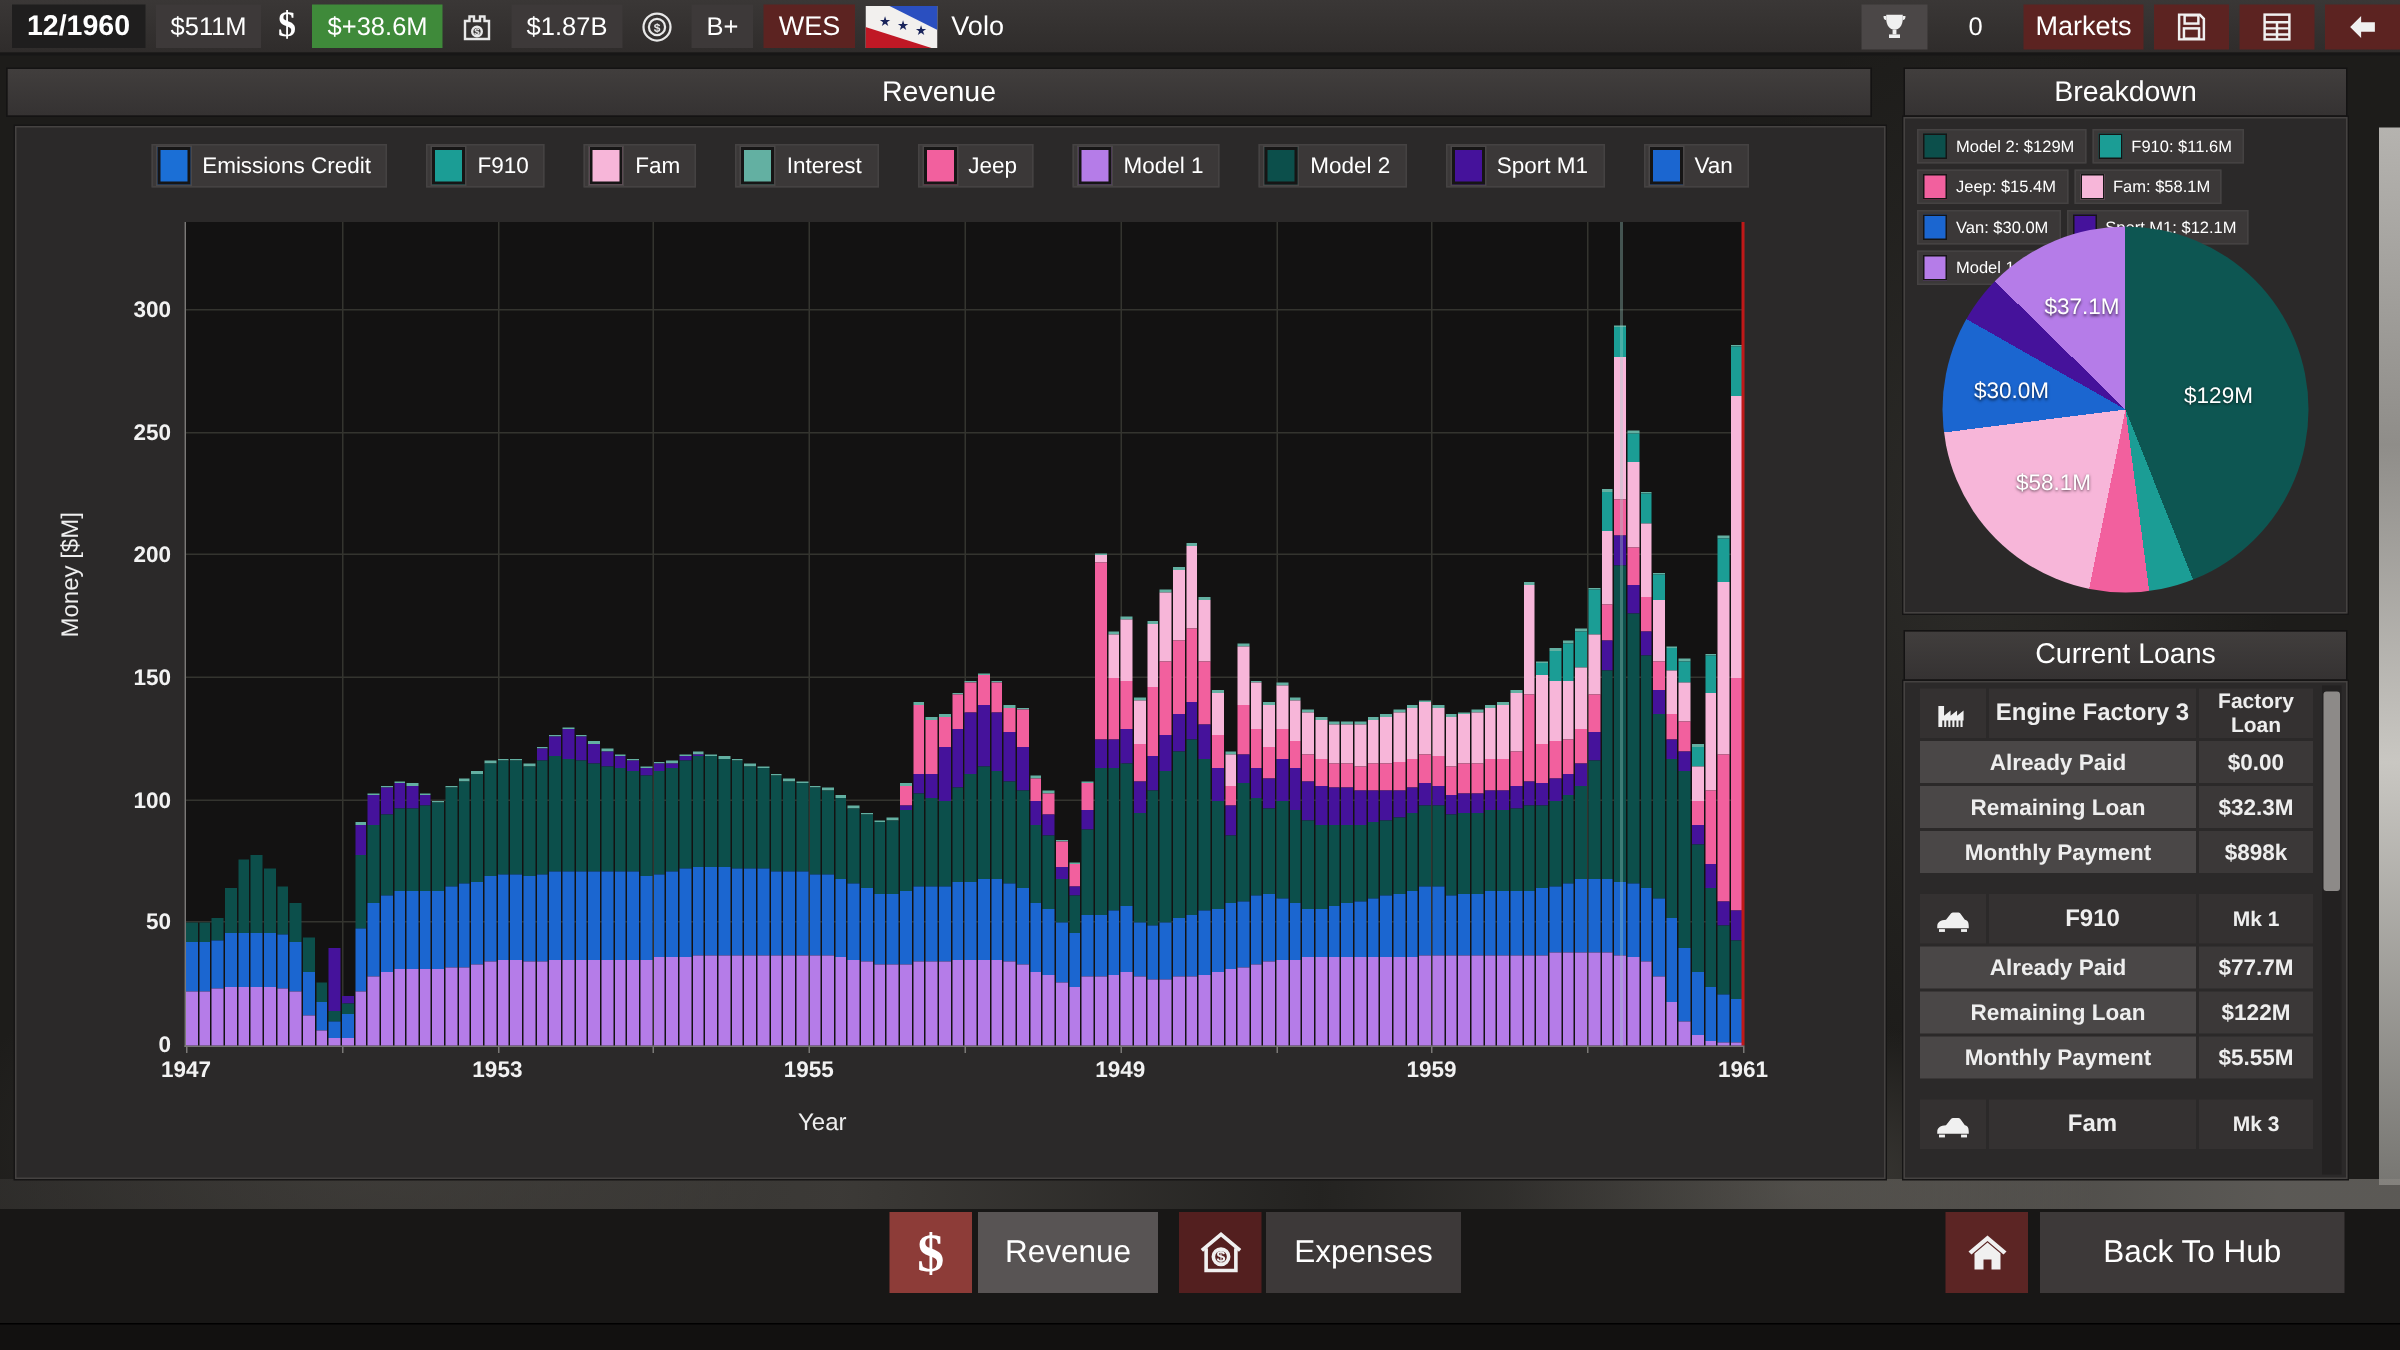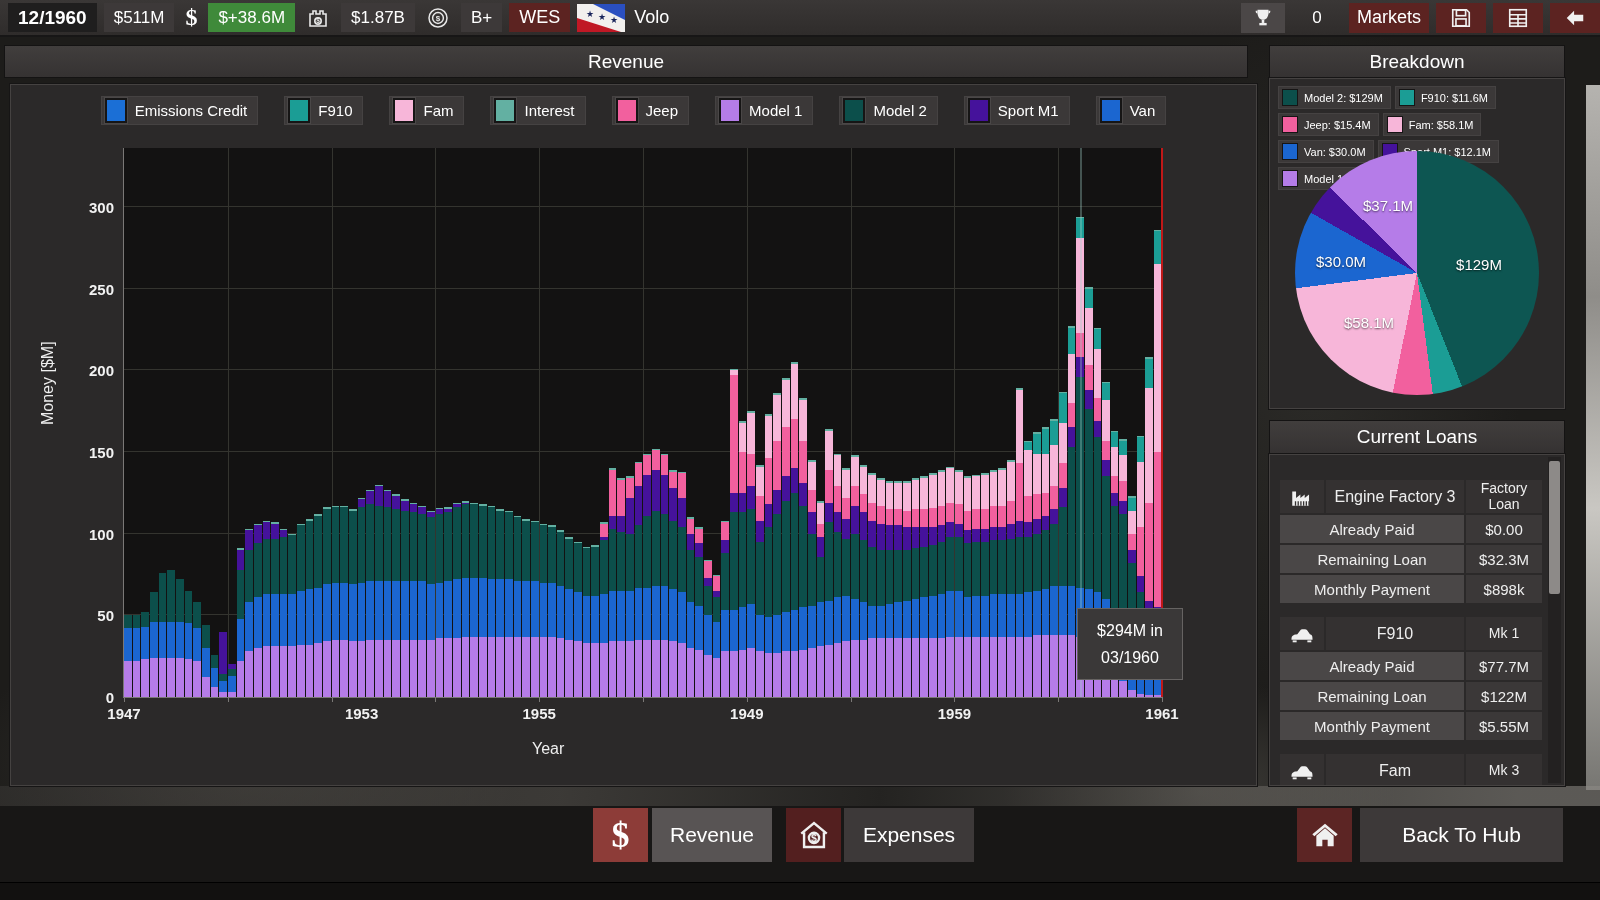--- a/index.html
+++ b/index.html
@@ -1164,43 +1164,39 @@
           <div style="height: 0.297619%; background: rgb(99, 176, 162);"></div>
         </div>
       </div>
     <div class="hover-line" id="hover-line" style="left: 92.0833%;"></div>
     <div class="cursor-line" id="cursor-line" style="left: calc(99.9167%);"></div>
     <div id="xaxis">
         <div class="xtick" style="left: 0%;"></div>
         <div class="xlab" style="left: 0%;">1947</div>
         <div class="xtick" style="left: 10%;"></div>
         <div class="xtick" style="left: 20%;"></div>
-        <div class="xlab" style="left: 20%; margin-left: 30px;">1953</div>
+        <div class="xlab" style="left: 20%;">1953</div>
         <div class="xtick" style="left: 30%;"></div>
         <div class="xtick" style="left: 40%;"></div>
         <div class="xlab" style="left: 40%;">1955</div>
         <div class="xtick" style="left: 50%;"></div>
         <div class="xtick" style="left: 60%;"></div>
         <div class="xlab" style="left: 60%;">1949</div>
         <div class="xtick" style="left: 70%;"></div>
         <div class="xtick" style="left: 80%;"></div>
         <div class="xlab" style="left: 80%;">1959</div>
         <div class="xtick" style="left: 90%;"></div>
         <div class="xtick" style="left: 100%;"></div>
         <div class="xlab" style="left: 100%;">1961</div>
       </div>
   </div>
 
   <div class="axis-title-x">Year</div>
   <div class="axis-title-y">Money [$M]</div>
 
-  <div class="tooltip">
-    <div>$294M in</div>
-    <div>03/1960</div>
-  </div>
 </div>
 
 <div class="hdr" style="left:1269px;top:45px;width:296px;height:33px;">
   <span>Breakdown</span>
 </div>
 <div class="panel" style="left:1269px;top:78px;width:296px;height:331px;">
   <div class="mini-legend" id="breakdown-legend">
       <div class="mchip">
         <div class="sw" style="background: rgb(12, 79, 75);"></div>
         <span>Model 2: $129M</span>
@@ -1235,21 +1231,21 @@
     <span class="pie-label" style="left:74px;top:171px;">$58.1M</span>
     <span class="pie-label" style="left:46px;top:110px;">$30.0M</span>
     <span class="pie-label" style="left:93px;top:54px;">$37.1M</span>
   </div>
 </div>
 
 <div class="hdr" style="left:1269px;top:420px;width:296px;height:34px;">
   <span>Current Loans</span>
 </div>
 <div class="panel loans-body" style="left:1269px;top:454px;width:296px;height:332px;">
-  <div id="loans-list" style="padding-top:25px;">
+  <div id="loans-list" style="padding-top:4px;font-weight:bold;">
       <div class="loan">
         <div class="cell icon-cell">
           <svg width="26" height="26" viewBox="0 0 24 24">
             <path fill="#f0f0f0" d="M3 20 V7 h3.5 v6 l4-3.2 V13 l4-3.2 V13 l4-3.2 V20 z"></path>
             <g stroke="#343131" stroke-width="1.2">
               <path d="M6 20 v-4 M8.5 20 v-4 M11 20 v-4 M13.5 20 v-4 M16 20 v-4 M18.5 20 v-4"></path>
             </g>
           </svg>
         </div>
         <div class="cell name-cell">Engine Factory 3</div>

